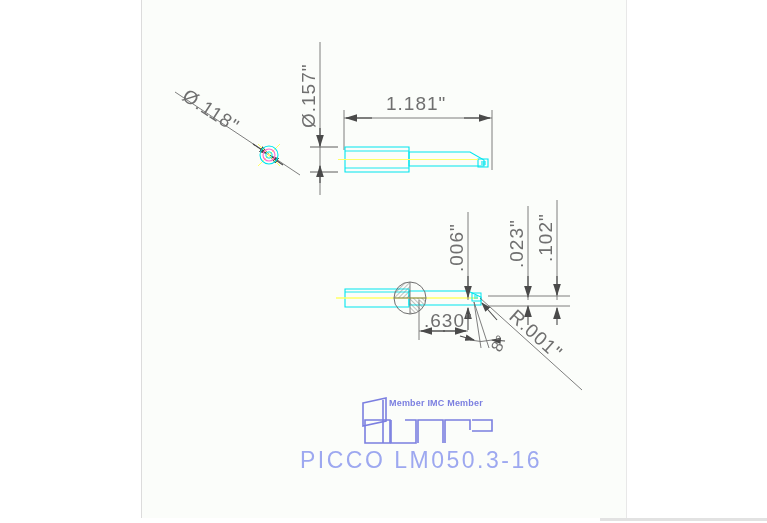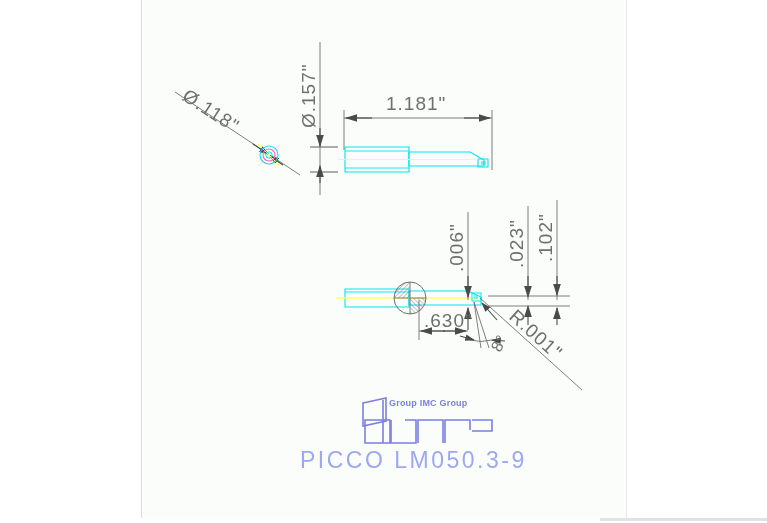--- a/index.html
+++ b/index.html
@@ -137,17 +137,17 @@
       <path d="M363,403 L386,398 L386,421 L363,426 Z" fill="none" stroke="#7b7fe0" stroke-width="1.6"></path>
       <path d="M365,420 L365,443 L390,443 L390,420 Z" fill="none" stroke="#7b7fe0" stroke-width="1.6"></path>
       <path d="M391,420 L391,443 L416,443 L416,420 L405,420" fill="none" stroke="#7b7fe0" stroke-width="1.6"></path>
       <path d="M418,443 L418,420 L443,420 L443,443" fill="none" stroke="#7b7fe0" stroke-width="1.6"></path>
       <path d="M445,443 L445,420 L470,420 L470,430" fill="none" stroke="#7b7fe0" stroke-width="1.6"></path>
       <path d="M472,420 L492,420 L492,431 L472,431" fill="none" stroke="#7b7fe0" stroke-width="1.6"></path>
       <line x1="383" y1="400" x2="383" y2="443" stroke="#7b7fe0" stroke-width="1.6"></line>
     </g>
   </svg>
 
-  <div class="imc">Group IMC Group</div>
+  <div class="imc">Member IMC Member</div>
 
-  <div class="partno">PICCO LM050.3-9</div>
+  <div class="partno">PICCO LM050.3-16</div>
 
 </div>
 
 </body></html>

